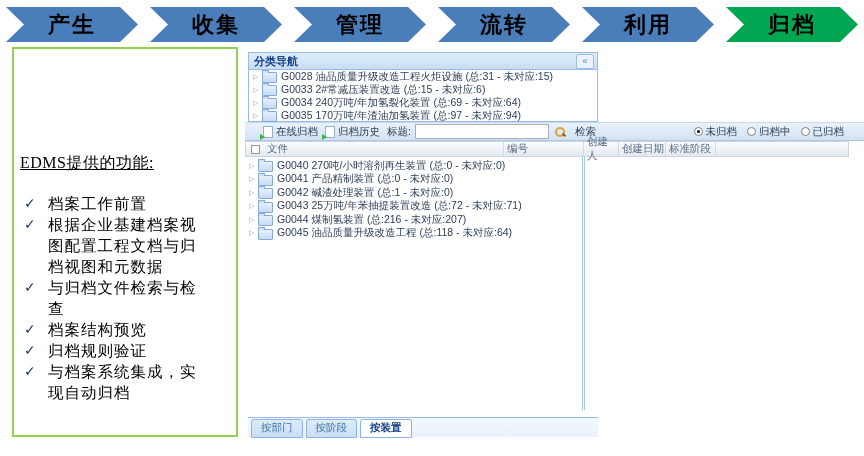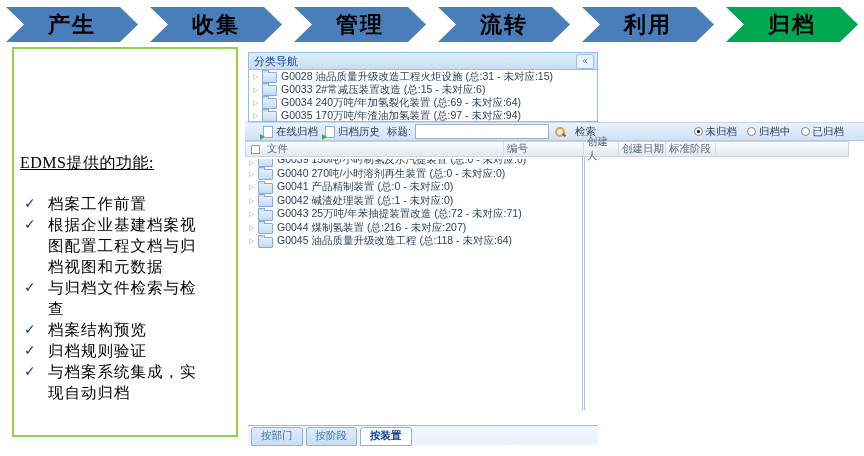--- a/index.html
+++ b/index.html
@@ -24,21 +24,21 @@
   .feat-item{position:relative;padding-left:28px;padding-right:20px;}
   .check{position:absolute;left:4px;top:0;color:#17365d;font-size:14px;letter-spacing:0;}
 
   
   .workspace{position:absolute;left:245px;top:52px;width:619px;height:390px;font-size:10.5px;}
 
   .category-panel{position:absolute;left:3px;top:0;width:350px;height:70px;
                   border:1px solid #99bbe8;background:#fff;box-sizing:border-box;}
   .cat-header{height:16px;background:linear-gradient(#deedfd,#c8ddf3);border-bottom:1px solid #99bbe8;
               display:flex;align-items:center;padding:0 5px;position:relative;}
-  .cat-title{font-size:11px;font-weight:normal;color:#15428b;}
+  .cat-title{font-size:11px;font-weight:bold;color:#15428b;}
   .collapse-btn{position:absolute;right:3px;top:1px;width:16px;height:13px;background:#eaf3fd;
                 border:1px solid #9cbfe4;border-radius:2px;font-size:9px;color:#4877a8;
                 line-height:12px;text-align:center;cursor:pointer;}
 
   .tree-row{height:13px;display:flex;align-items:center;color:#2e3e57;
             padding-left:4px;white-space:nowrap;font-size:10.5px;}
   .expander{width:9px;font-size:7px;color:#90a0b0;flex:none;}
   .folder{width:13px;height:9px;flex:none;background:linear-gradient(#e6f0fb,#c5dcf4);
           border:1px solid #86aadc;border-radius:1px;position:relative;margin:2px 4px 0 0;}
   .folder::before{content:"";position:absolute;top:-3px;left:-1px;width:5px;height:2px;
@@ -82,21 +82,21 @@
 
   
   .file-list{position:absolute;left:0;top:105px;width:340px;height:253px;box-sizing:border-box;
              border-right:3px double #a9c7e7;padding-top:2px;background:#fff;}
   .file-list .tree-row{height:13.5px;}
   .tree-row.clipped{height:8px;overflow:hidden;align-items:flex-end;}
 
   
   .tab-strip{position:absolute;left:3px;top:365px;width:350px;height:20px;box-sizing:border-box;
              border-top:1px solid #99bbe8;background:linear-gradient(#f3f8fd,#e9f1fa);
-             display:flex;align-items:flex-start;gap:3px;padding:1px 12px 0 3px;margin-top:8px;}
+             display:flex;align-items:flex-start;gap:3px;padding:1px 12px 0 3px;}
   .tab{padding:1px 9px 2px;font-size:10.5px;color:#3b6ea5;cursor:pointer;
        background:linear-gradient(#deecfb,#c9def4);border:1px solid #8db2e3;
        border-radius:3px 3px 0 0;}
   .tab.active{background:#fdfefe;color:#15428b;font-weight:bold;}
 </style>
 </head>
 <body>
 
 <div class="stage">
 
@@ -230,25 +230,20 @@
           <div class="gcol c3">
     <span>创建日期</span>
   </div>
           <div class="gcol c4">
     <span>标准阶段</span>
   </div>
         </span>
     </div>
 
     <div class="file-list">
-        <div class="tree-row clipped">
-    <span class="expander">▷</span>
-    <span class="folder"></span>
-    <span class="tree-text"><span>G0039</span><span>150吨/小时制氢及水汽提装置</span><span>(总:0 - 未对应:0)</span></span>
-  </div>
         <div class="tree-row">
     <span class="expander">▷</span>
     <span class="folder"></span>
     <span class="tree-text"><span>G0040</span><span>270吨/小时溶剂再生装置</span><span>(总:0 - 未对应:0)</span></span>
   </div>
         <div class="tree-row">
     <span class="expander">▷</span>
     <span class="folder"></span>
     <span class="tree-text"><span>G0041</span><span>产品精制装置</span><span>(总:0 - 未对应:0)</span></span>
   </div>

